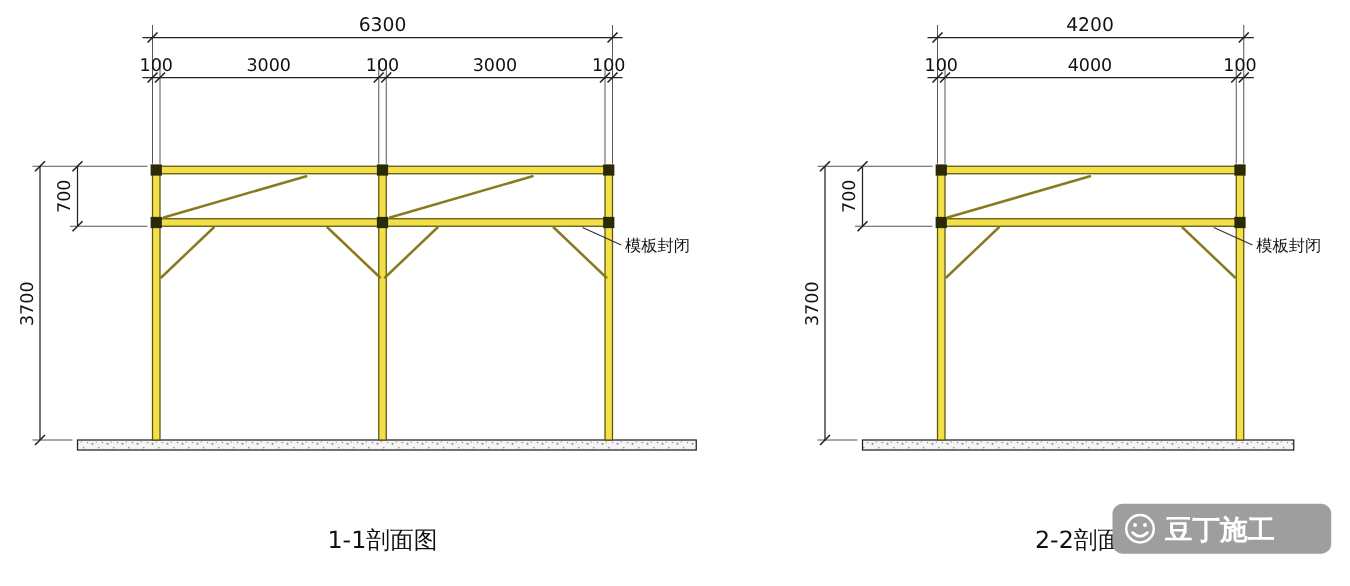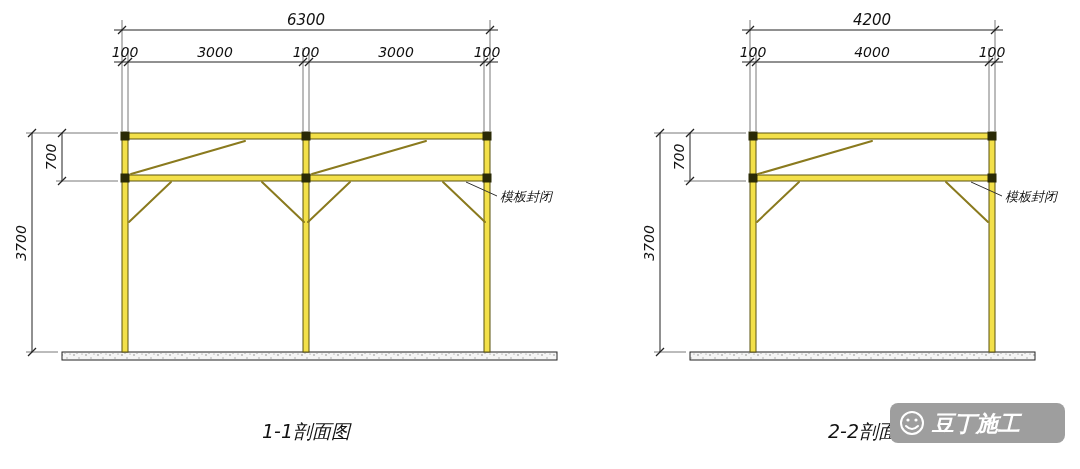--- a/index.html
+++ b/index.html
@@ -1,18 +1,18 @@
 <!DOCTYPE html>
 <html><head>
 <meta charset="utf-8">
 <style>
   html,body{margin:0;padding:0;background:#ffffff;}
   .canvas{
     position:relative;width:1080px;height:469px;background:#ffffff;
-    font-family:"DejaVu Sans","Liberation Sans",sans-serif;overflow:hidden;font-style:italic;
+    font-family:"DejaVu Sans","Liberation Sans",sans-serif;overflow:hidden;
   }
   svg text{fill:#111;font-family:"DejaVu Sans","Liberation Sans",sans-serif;}
   .ext{stroke:#555;stroke-width:0.8;}
   .dimline{stroke:#222;stroke-width:1;}
   .leader{stroke:#333;stroke-width:1;}
   .member{fill:#f3e049;stroke:#5a520f;stroke-width:1;}
   .brace{stroke:#8a7a1e;stroke-width:2;stroke-linecap:round;}
   .joint{fill:#2a2a06;}
   .groundline{stroke:#222;stroke-width:1;}
   .dimtext{font-size:15px;}

